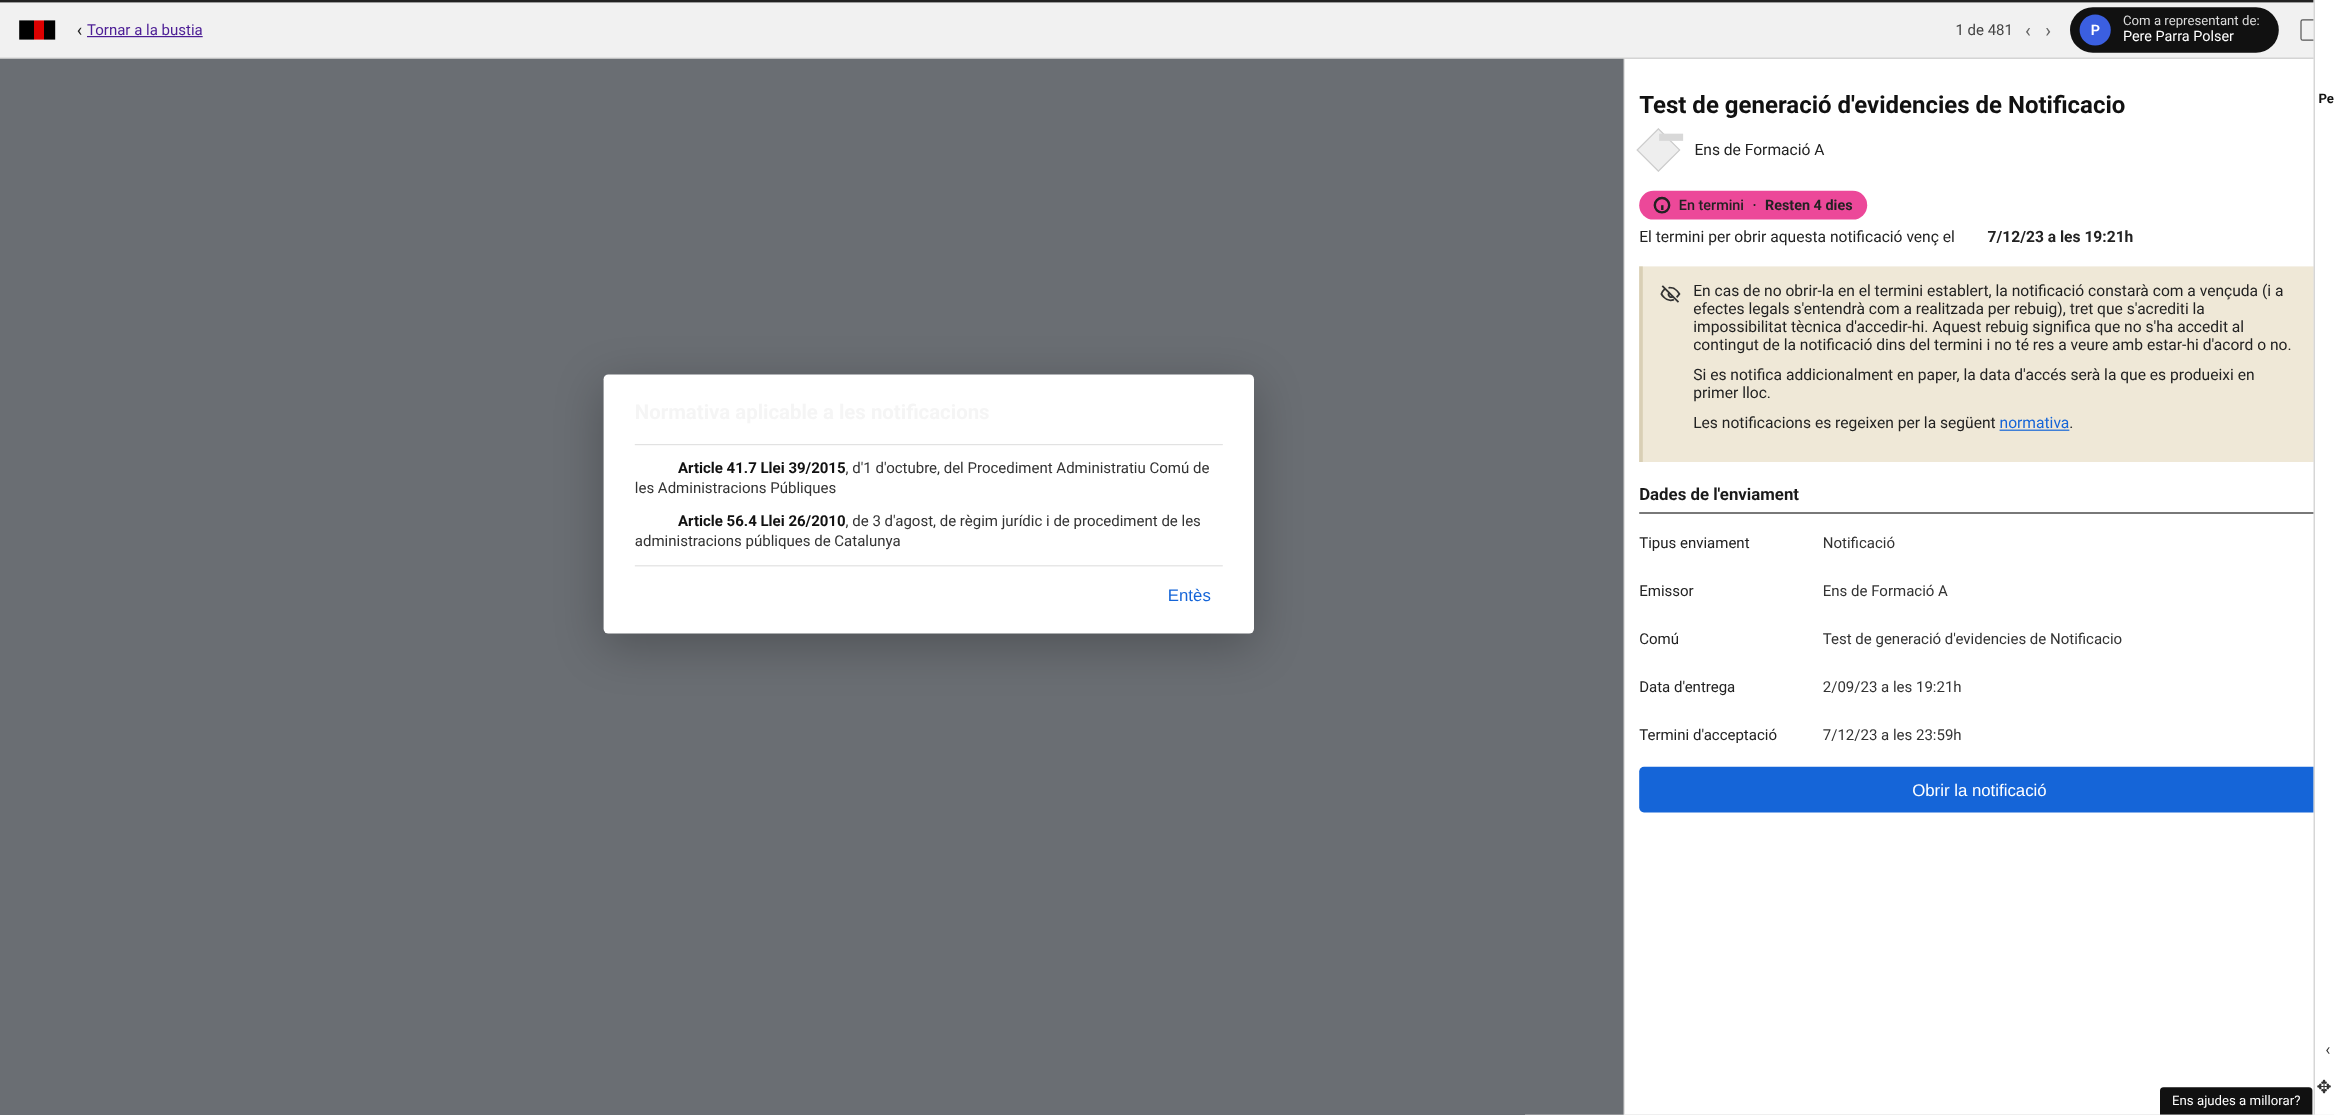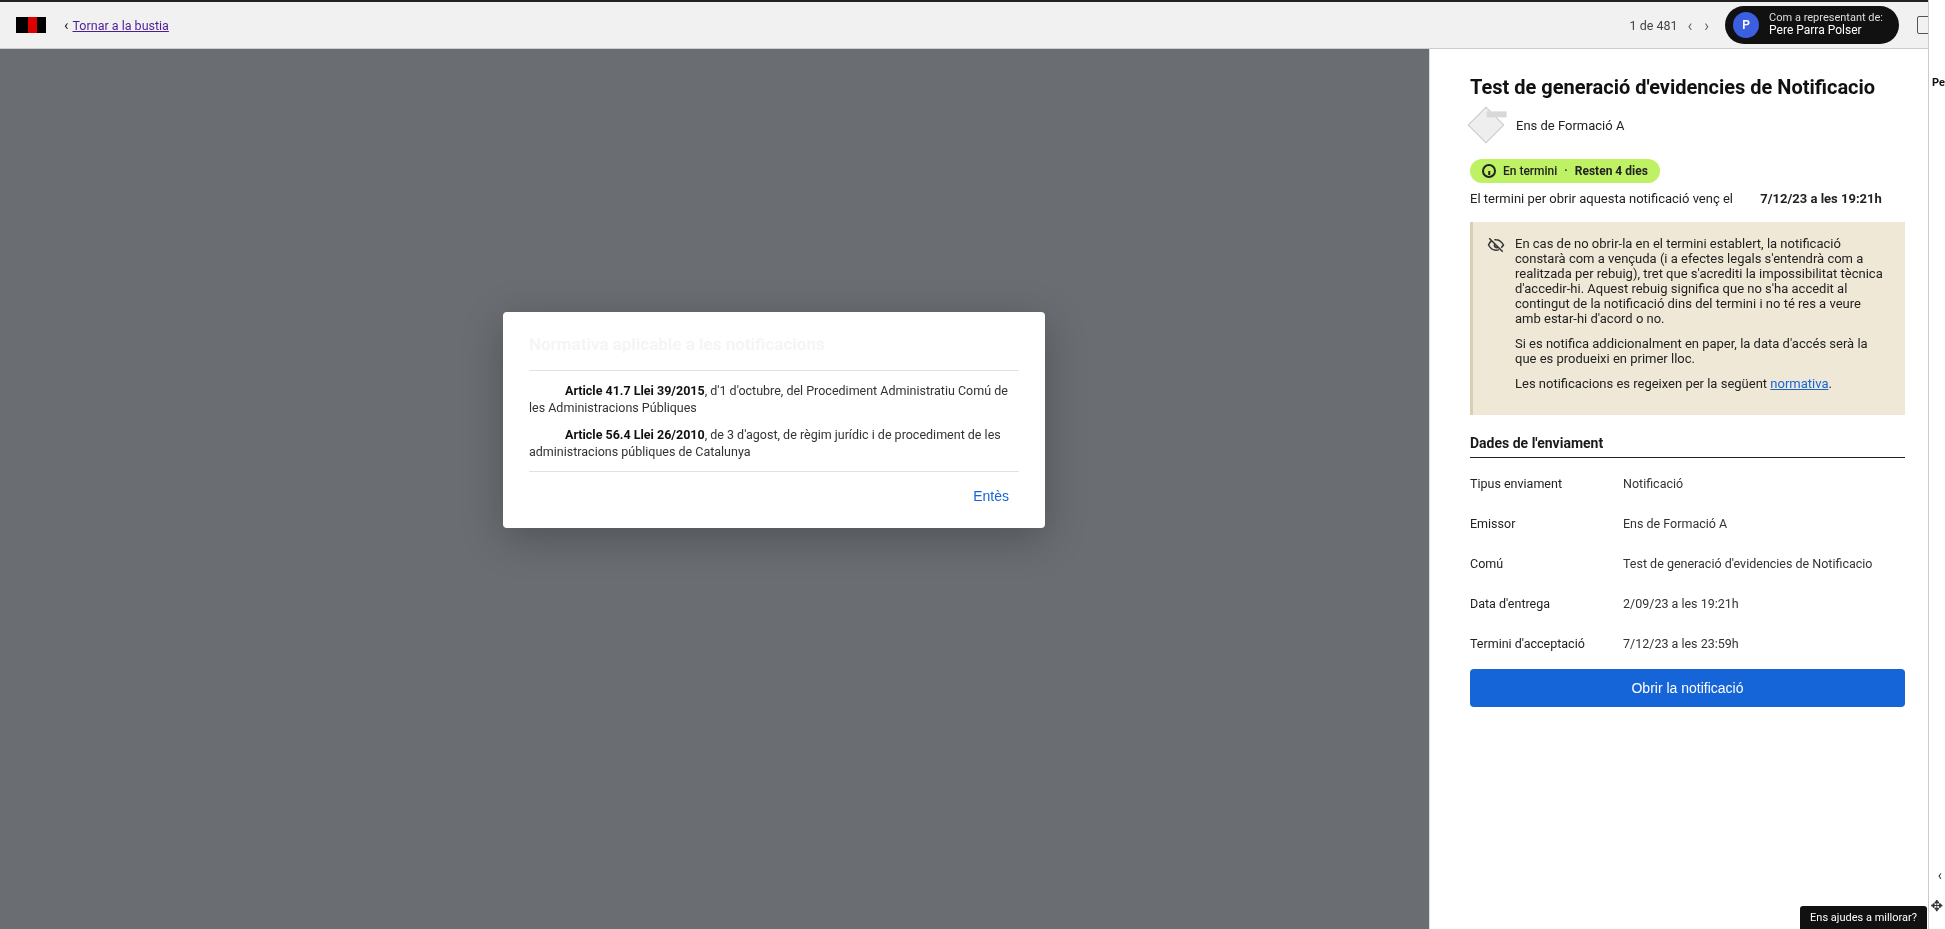--- a/index.html
+++ b/index.html
@@ -24,28 +24,28 @@
   .user-text .l1 { font-size:11px; color:#ddd; }
   .user-text .l2 { font-size:12px; color:#fff; }
   .panel-icon { width:18px; height:18px; border:1.5px solid #555; border-radius:2px; position:relative; margin-left:4px; }
   .panel-icon::after { content:""; position:absolute; right:4px; top:0; bottom:0; width:1.5px; background:#555; }
 
   
   .main { flex:1; display:flex; min-height:0; }
   .viewer { flex:1; background:#6a6e73; position:relative; display:flex; align-items:center; justify-content:center; overflow:hidden; color:#f5f5f5; }
   .viewer-text { text-align:center; font-size:12.5px; font-weight:600; line-height:1.35; color:#fff; opacity:.95; }
 
-  .sidepanel { width:516px; background:#fff; border-left:1px solid #ddd; padding: 26px 40px 20px; overflow:auto; }
+  .sidepanel { width:592px; background:#fff; border-left:1px solid #ddd; padding: 26px 12px 20px; overflow:auto; }
   .title { font-size:20px; font-weight:700; color:#111; margin-bottom:10px; }
   .org-row { display:flex; align-items:center; gap:14px; margin-bottom:18px; }
   .org-logo { width:26px; height:26px; background:#eee; transform:rotate(45deg); border:1px solid #ccc; position:relative; }
   .org-logo::before { content:""; position:absolute; inset:-8px -2px auto -2px; height:6px; background:#d8d8d8; transform:rotate(-45deg); top:-6px; left:2px; right:2px;}
   .org-name { font-size:13px; color:#222; }
 
-  .status-pill { display:inline-flex; align-items:flex-start; gap:7px; background:#bef264; color:#222; border-radius:16px; padding:5px 12px; font-size:12px; font-weight:500; }
+  .status-pill { display:inline-flex; align-items:flex-start; gap:7px; background:#ec4899; color:#222; border-radius:16px; padding:5px 12px; font-size:12px; font-weight:500; }
   .status-pill .dot { width:14px; height:14px; border-radius:50%; border:2px solid #222; position:relative; }
   .status-pill .dot::after { content:""; position:absolute; left:50%; top:50%; width:1.5px; height:4px; background:#222; transform-origin:top; transform:translateX(-50%);}
   .status-pill b { font-weight:700; }
   .deadline-line { margin-top:8px; font-size:13px; color:#222; }
   .deadline-line b { font-weight:700;margin-left:24px; }
 
   .notice { margin-top:16px; background:#efe8d7; border-left:3px solid #d9cfb5; padding:14px 16px 14px 42px; position:relative; font-size:13px; color:#222; }
   .notice .eye { position:absolute; left:14px; top:14px; width:18px; height:18px; }
   .notice p { margin-bottom:10px; }
   .notice b { font-weight:400; }

